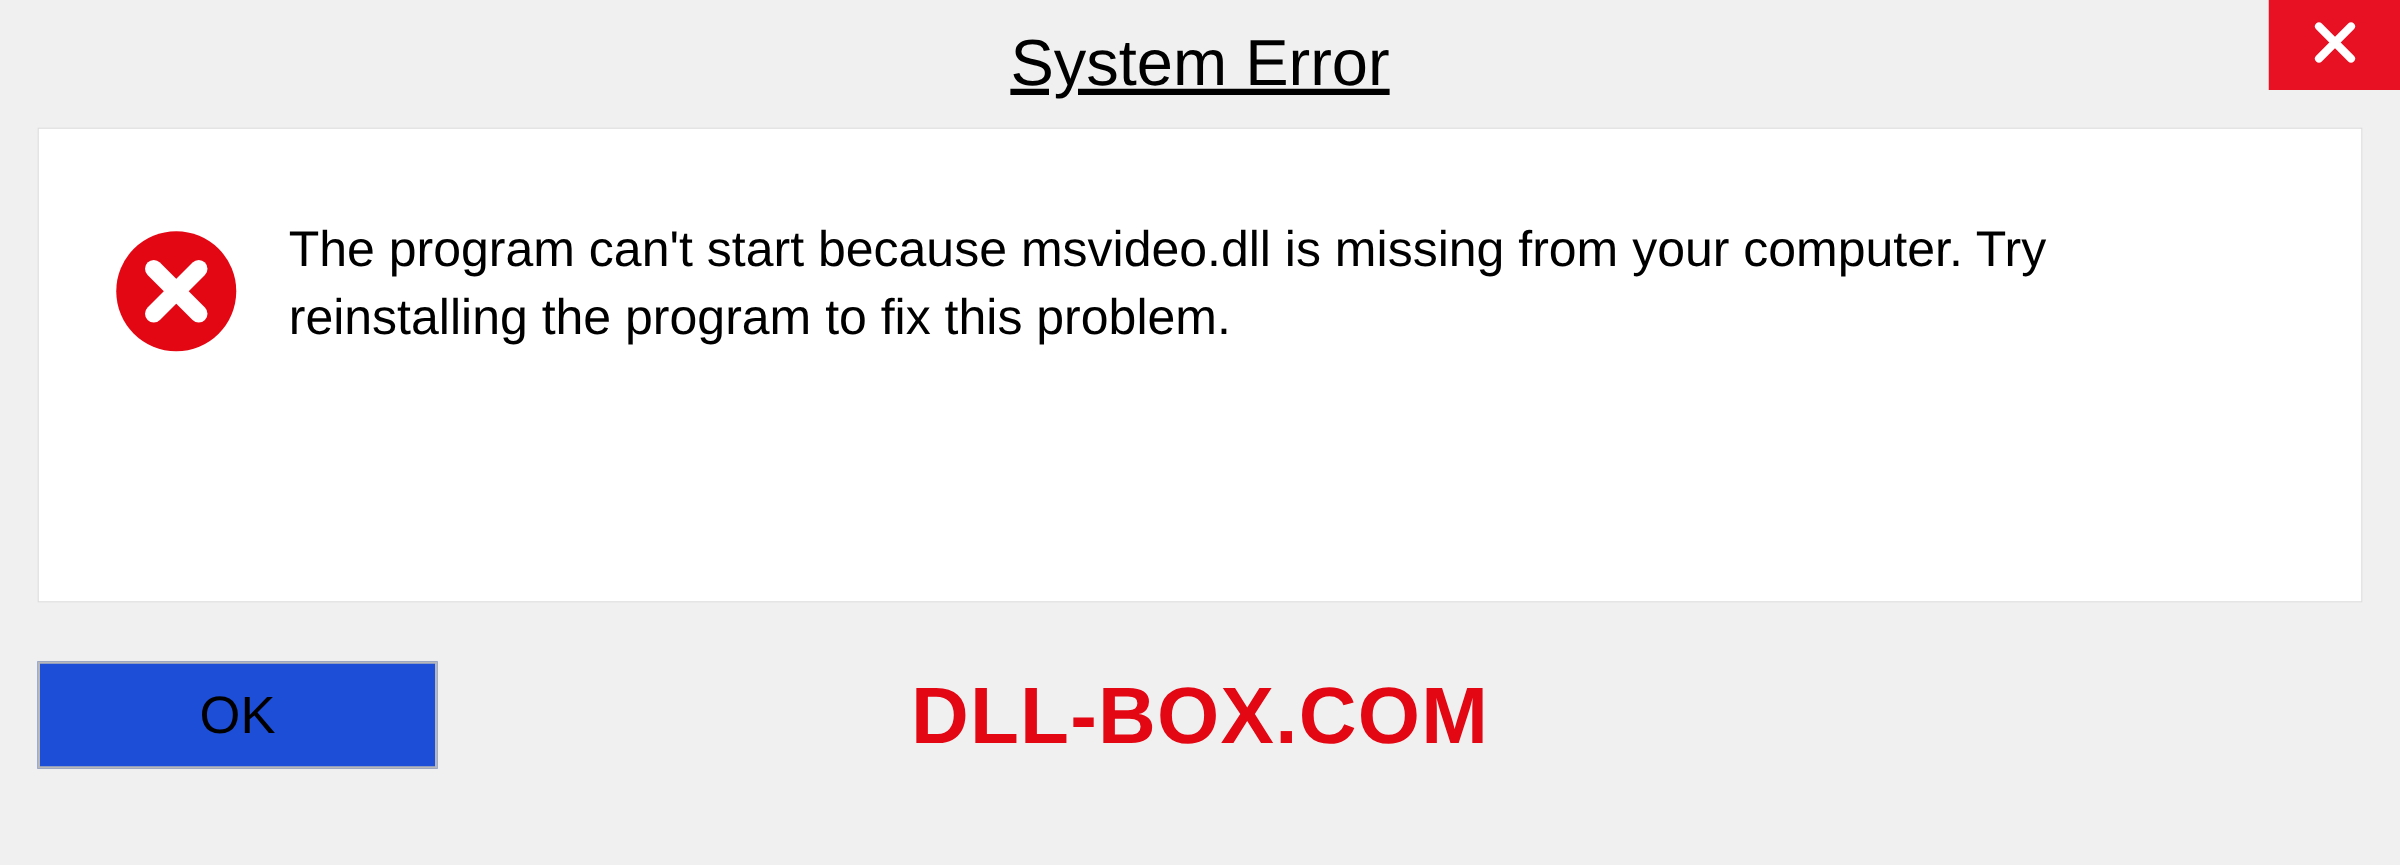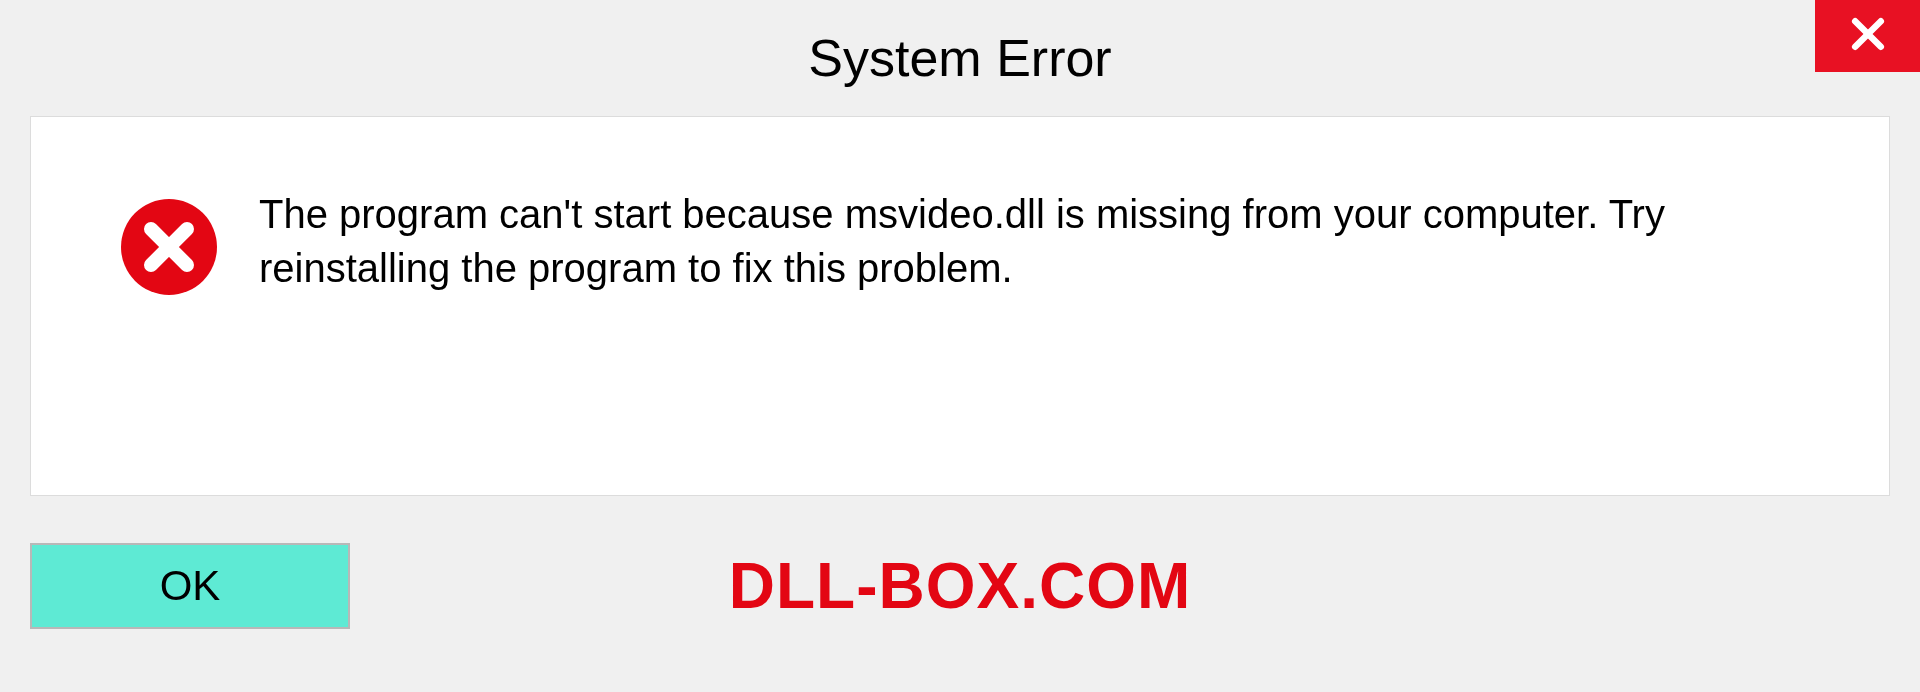--- a/index.html
+++ b/index.html
@@ -10,24 +10,25 @@
     body {
       width: 1920px;
       height: 692px;
       background: #f0f0f0;
       font-family: "Segoe UI", Tahoma, Arial, sans-serif;
       position: relative;
       overflow: hidden;
     }
     .titlebar {
       position: relative;
-      height: 116px;
+      height: 102px;
       display: flex;
       align-items: center;
       justify-content: center;
+      text-decoration: underline;
     }
     .title {
       font-size: 52px;
       font-weight: 400;
       color: #000;
     }
     .close-btn {
       position: absolute;
       top: 0;
       right: 0;
@@ -41,21 +42,21 @@
     }
     .close-btn svg {
       width: 44px;
       height: 44px;
     }
     .content-panel {
       margin: 0 30px;
       background: #ffffff;
       border: 1px solid #dcdcdc;
       height: 380px;
-      padding: 70px 60px 40px 88px;
+      padding: 70px 60px 40px 60px;
       display: flex;
       align-items: flex-start;
     }
     .error-icon {
       flex-shrink: 0;
       width: 100px;
       height: 100px;
       margin-right: 40px;
       margin-top: 10px;
     }
@@ -84,21 +85,21 @@
       transform: translateX(-50%);
       font-size: 64px;
       font-weight: 800;
       color: #e30613;
       letter-spacing: 1px;
       font-family: Arial, sans-serif;
     }
     .ok-btn {
       width: 320px;
       height: 86px;
-      background: #5eead4;
+      background: #1d4ed8;
       border: 2px solid #b8b8b8;
       font-size: 42px;
       font-weight: 400;
       color: #000;
       cursor: pointer;
       display: flex;
       align-items: center;
       justify-content: center;
       font-family: inherit;
     }

